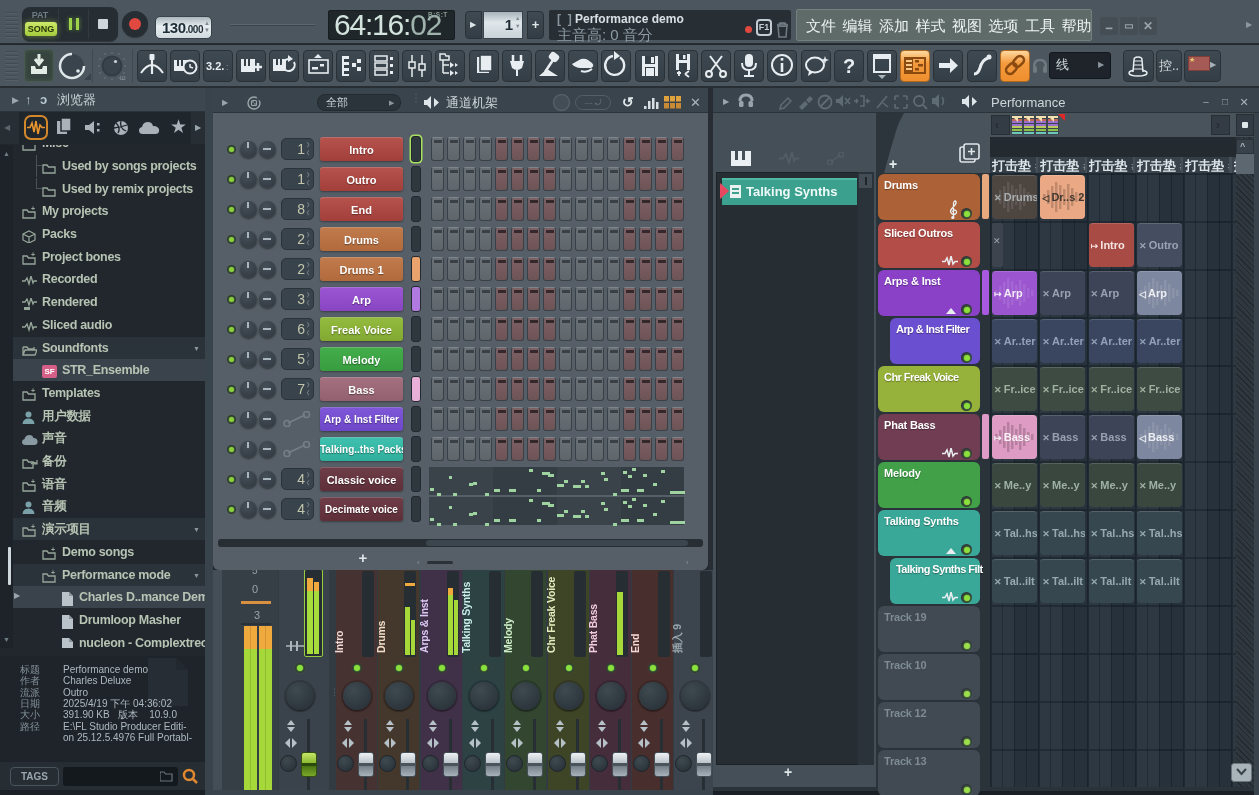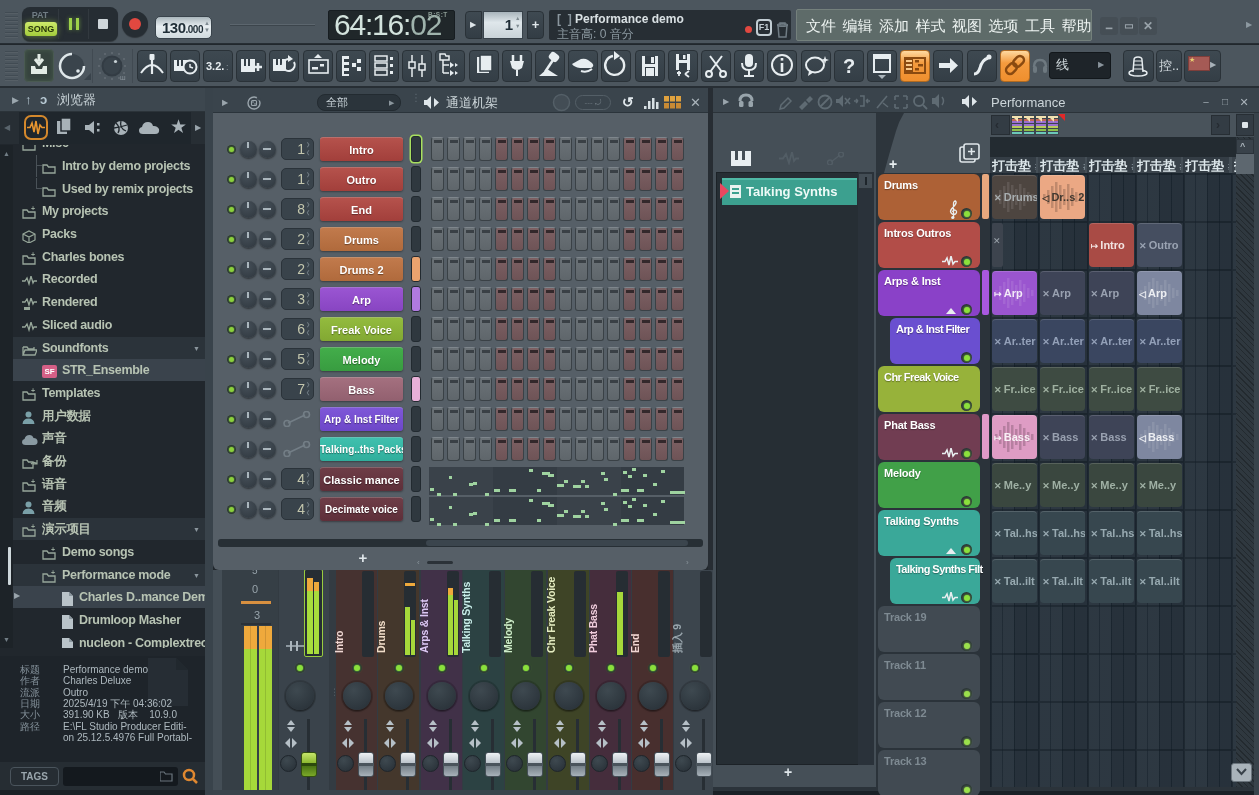--- a/index.html
+++ b/index.html
@@ -39,21 +39,21 @@
 <div style="position:absolute;left:465px;top:11px;width:17px;height:28px;background:linear-gradient(#3f4a52,#333d45);border-radius:4px 0 0 4px;border:1px solid #2a3238;"></div>
 <div style="position:absolute;left:470px;top:19px;width:8px;height:12px;color:#dfe6ea;font-size:8px;line-height:12px;">▶</div>
 <div style="position:absolute;left:483px;top:11px;width:40px;height:28px;background:linear-gradient(#a8b4bb,#dfe7eb 40%,#c9d3d8);border:1px solid #39434b;"></div>
 <div style="position:absolute;left:485px;top:14px;width:28px;height:22px;color:#202e37;font-size:15px;font-weight:bold;line-height:22px;text-align:right;">1</div>
 <div style="position:absolute;left:515px;top:15px;width:6px;height:6px;color:#7e8a91;font-size:5.5px;line-height:6px;">▲</div>
 <div style="position:absolute;left:515px;top:23px;width:6px;height:6px;color:#7e8a91;font-size:5.5px;line-height:6px;">▼</div>
 <div style="position:absolute;left:527px;top:11px;width:17px;height:28px;background:linear-gradient(#3f4a52,#333d45);border-radius:0 4px 4px 0;border:1px solid #2a3238;"></div>
 <div style="position:absolute;left:527px;top:17px;width:17px;height:16px;color:#dfe6ea;font-size:13px;line-height:16px;text-align:center;font-weight:bold;">+</div>
 <div style="position:absolute;left:549px;top:10px;width:242px;height:30px;background:#272e34;border-radius:2px;"></div>
 <div style="position:absolute;left:557px;top:12px;width:200px;height:14px;color:#d9e0e3;font-size:12px;font-weight:bold;"><span style="color:#8a969e;">[&nbsp;&nbsp;]</span> Performance demo</div>
-<div style="position:absolute;left:557px;top:26px;width:200px;height:12px;color:#8d9aa2;font-size:12px;">主音高: 0 音分</div>
+<div style="position:absolute;left:557px;top:26px;width:200px;height:12px;color:#8d9aa2;font-size:15px;">主音高: 0 音分</div>
 <div style="position:absolute;left:745px;top:26px;width:7px;height:7px;background:#e14840;border-radius:50%;"></div>
 <div style="position:absolute;left:756px;top:19px;width:16px;height:17px;border:2px solid #c2cdd3;border-radius:4px;color:#c2cdd3;font-size:9px;font-weight:bold;text-align:center;line-height:13px;">F1</div>
 <svg class="abs" style="left:776px;top:21px;" width="13" height="17" viewBox="0 0 13 17">
       <path d="M2 4 L11 4 L10 16 L3 16 Z M4 4 L4 2 L9 2 L9 4" fill="none" stroke="#707c84" stroke-width="1.5"></path>
       <ellipse cx="6.5" cy="4" rx="5" ry="1.5" fill="none" stroke="#707c84" stroke-width="1.2"></ellipse>
     </svg>
 <div style="position:absolute;left:796px;top:9px;width:296px;height:32px;background:#5e6b69;border:1px solid #74807c;border-radius:2px;"></div>
 <div style="position:absolute;left:805px;top:17px;width:32px;height:17px;color:#eef4f2;font-size:15px;line-height:17px;text-align:center;">文件</div>
 <div style="position:absolute;left:841.5px;top:17px;width:32px;height:17px;color:#eef4f2;font-size:15px;line-height:17px;text-align:center;">编辑</div>
 <div style="position:absolute;left:878.0px;top:17px;width:32px;height:17px;color:#eef4f2;font-size:15px;line-height:17px;text-align:center;">添加</div>
@@ -342,41 +342,41 @@
 <div class="abs" style="left:0;top:145px;width:205px;height:503px;overflow:hidden;">
 <svg class="abs" style="left:22px;top:-4.800000000000011px;" width="14" height="11" viewBox="0 0 14 11">
         <path d="M1 2 L5 2 L6.5 4 L13 4 L13 10 L1 10 Z" fill="none" stroke="#97a79a" stroke-width="1.3"></path>
       </svg>
 <div class="abs" style="left:42px;top:-8.8px;width:154px;height:15px;color:#b7c3b3;font-size:12.5px;font-weight:bold;line-height:15px;letter-spacing:-0.3px;white-space:nowrap;">Misc</div>
 <div class="abs" style="left:36px;top:9.9px;width:1px;height:22px;background:#4a5258;"></div>
 <div class="abs" style="left:36px;top:19.9px;width:6px;height:1px;background:#4a5258;"></div>
 <svg class="abs" style="left:42px;top:17.899999999999988px;" width="14" height="11" viewBox="0 0 14 11">
         <path d="M1 2 L5 2 L6.5 4 L13 4 L13 10 L1 10 Z" fill="none" stroke="#97a79a" stroke-width="1.3"></path>
       </svg>
-<div class="abs" style="left:62px;top:13.9px;width:134px;height:15px;color:#b7c3b3;font-size:12.5px;font-weight:bold;line-height:15px;letter-spacing:-0.3px;white-space:nowrap;">Intro by demo projects</div>
+<div class="abs" style="left:62px;top:13.9px;width:134px;height:15px;color:#b7c3b3;font-size:12.5px;font-weight:bold;line-height:15px;letter-spacing:-0.3px;white-space:nowrap;">Used by songs projects</div>
 <div class="abs" style="left:36px;top:32.6px;width:1px;height:11px;background:#4a5258;"></div>
 <div class="abs" style="left:36px;top:42.6px;width:6px;height:1px;background:#4a5258;"></div>
 <svg class="abs" style="left:42px;top:40.59999999999999px;" width="14" height="11" viewBox="0 0 14 11">
         <path d="M1 2 L5 2 L6.5 4 L13 4 L13 10 L1 10 Z" fill="none" stroke="#97a79a" stroke-width="1.3"></path>
       </svg>
 <div class="abs" style="left:62px;top:36.6px;width:134px;height:15px;color:#b7c3b3;font-size:12.5px;font-weight:bold;line-height:15px;letter-spacing:-0.3px;white-space:nowrap;">Used by remix projects</div>
 <svg class="abs" style="left:22px;top:63.29999999999998px;" width="14" height="11" viewBox="0 0 14 11">
         <path d="M1 2 L5 2 L6.5 4 L13 4 L13 10 L1 10 Z" fill="none" stroke="#97a79a" stroke-width="1.3"></path>
       </svg>
       <div class="abs" style="left:31px;top:61.29999999999998px;width:6px;height:6px;color:#97a79a;font-size:7px;line-height:6px;font-weight:bold;">+</div>
 <div class="abs" style="left:42px;top:59.3px;width:154px;height:15px;color:#b7c3b3;font-size:12.5px;font-weight:bold;line-height:15px;letter-spacing:-0.3px;white-space:nowrap;">My projects</div>
 <svg class="abs" style="left:22px;top:84.99999999999999px;" width="14" height="13" viewBox="0 0 14 13">
         <path d="M1 4 L7 1 L13 4 L13 10 L7 13 L1 10 Z M1 4 L7 7 L13 4 M7 7 L7 13" fill="none" stroke="#97a79a" stroke-width="1.2"></path>
       </svg>
 <div class="abs" style="left:42px;top:82.0px;width:154px;height:15px;color:#b7c3b3;font-size:12.5px;font-weight:bold;line-height:15px;letter-spacing:-0.3px;white-space:nowrap;">Packs</div>
 <svg class="abs" style="left:22px;top:108.69999999999999px;" width="14" height="11" viewBox="0 0 14 11">
         <path d="M1 2 L5 2 L6.5 4 L13 4 L13 10 L1 10 Z" fill="none" stroke="#97a79a" stroke-width="1.3"></path>
       </svg>
       <div class="abs" style="left:31px;top:106.69999999999999px;width:6px;height:6px;color:#97a79a;font-size:7px;line-height:6px;font-weight:bold;">+</div>
-<div class="abs" style="left:42px;top:104.7px;width:154px;height:15px;color:#b7c3b3;font-size:12.5px;font-weight:bold;line-height:15px;letter-spacing:-0.3px;white-space:nowrap;">Charles bones</div>
+<div class="abs" style="left:42px;top:104.7px;width:154px;height:15px;color:#b7c3b3;font-size:12.5px;font-weight:bold;line-height:15px;letter-spacing:-0.3px;white-space:nowrap;">Project bones</div>
 <svg class="abs" style="left:22px;top:131.39999999999998px;" width="15" height="10" viewBox="0 0 15 10">
         <path d="M0 5 L3 5 L5 2 L7 8 L9 0 L11 7 L12 5 L15 5" stroke="#97a79a" stroke-width="1.3" fill="none"></path>
       </svg>
 <div class="abs" style="left:42px;top:127.4px;width:154px;height:15px;color:#b7c3b3;font-size:12.5px;font-weight:bold;line-height:15px;letter-spacing:-0.3px;white-space:nowrap;">Recorded</div>
 <svg class="abs" style="left:22px;top:153.1px;" width="15" height="12" viewBox="0 0 15 12">
         <path d="M0 4 L3 4 L5 1 L7 7 L9 0 L11 6 L12 4 L15 4" stroke="#97a79a" stroke-width="1.3" fill="none"></path>
         <rect x="2" y="9" width="6" height="3" fill="#97a79a"></rect>
       </svg>
 <div class="abs" style="left:42px;top:150.1px;width:154px;height:15px;color:#b7c3b3;font-size:12.5px;font-weight:bold;line-height:15px;letter-spacing:-0.3px;white-space:nowrap;">Rendered</div>
 <svg class="abs" style="left:22px;top:176.79999999999998px;" width="15" height="10" viewBox="0 0 15 10">
@@ -879,21 +879,21 @@
 <div class="abs" style="left:227px;top:264.5px;width:9px;height:9px;background:#222a30;border-radius:50%;"></div>
 <div class="abs" style="left:229px;top:266.5px;width:5px;height:5px;background:#8ad03c;border-radius:50%;box-shadow:0 0 3px #8ad03c;"></div>
 <div class="abs" style="left:239.5px;top:260.5px;width:17px;height:17px;background:radial-gradient(circle at 40% 30%,#454f58,#2e363d);border-radius:50%;box-shadow:0 1px 2px rgba(0,0,0,0.5);"></div>
 <div class="abs" style="left:247px;top:262px;width:2px;height:6px;background:#aab6bd;"></div>
 <div class="abs" style="left:258.5px;top:260.5px;width:17px;height:17px;background:radial-gradient(circle at 40% 30%,#454f58,#2e363d);border-radius:50%;box-shadow:0 1px 2px rgba(0,0,0,0.5);"></div>
 <div class="abs" style="left:263px;top:268px;width:8px;height:2px;background:#aab6bd;"></div>
 <div class="abs" style="left:281px;top:258px;width:33px;height:22px;background:#39434b;border-radius:5px;border:1px solid #2b333a;"></div>
 <div class="abs" style="left:283px;top:260px;width:22px;height:18px;color:#c3c6ad;font-size:14px;line-height:18px;text-align:right;">2</div>
 <div class="abs" style="left:306px;top:262px;width:5px;height:5px;color:#707c84;font-size:5px;line-height:5px;">❯</div>
 <div class="abs" style="left:306px;top:270px;width:5px;height:5px;color:#707c84;font-size:5px;line-height:5px;">❮</div>
-<div class="abs" style="left:320px;top:257px;width:83px;height:24px;background:linear-gradient(#c17a4c,#b06a3c);border-radius:3px;border-top:1px solid rgba(255,255,255,0.25);box-shadow:0 1px 2px rgba(0,0,0,0.35);color:#fff;font-size:11px;font-weight:bold;text-align:center;line-height:24px;text-shadow:0 1px 1px rgba(0,0,0,0.4);white-space:nowrap;overflow:hidden;">Drums 2</div>
+<div class="abs" style="left:320px;top:257px;width:83px;height:24px;background:linear-gradient(#c17a4c,#b06a3c);border-radius:3px;border-top:1px solid rgba(255,255,255,0.25);box-shadow:0 1px 2px rgba(0,0,0,0.35);color:#fff;font-size:11px;font-weight:bold;text-align:center;line-height:24px;text-shadow:0 1px 1px rgba(0,0,0,0.4);white-space:nowrap;overflow:hidden;">Drums 1</div>
 <div class="abs" style="left:411px;top:256px;width:10px;height:26px;background:#eba36e;border:1px solid #222a30;border-radius:3px;"></div>
 <div class="abs" style="left:430.5px;top:257px;width:13.5px;height:24px;background:linear-gradient(#6b7277,#5f666b);border-radius:3px;border:1px solid #3a4146;border-top-color:#7e868c;"></div>
 <div class="abs" style="left:433.5px;top:260px;width:8px;height:2.5px;background:#3a4045;"></div>
 <div class="abs" style="left:446.5px;top:257px;width:13.5px;height:24px;background:linear-gradient(#6b7277,#5f666b);border-radius:3px;border:1px solid #3a4146;border-top-color:#7e868c;"></div>
 <div class="abs" style="left:449.5px;top:260px;width:8px;height:2.5px;background:#3a4045;"></div>
 <div class="abs" style="left:462.5px;top:257px;width:13.5px;height:24px;background:linear-gradient(#6b7277,#5f666b);border-radius:3px;border:1px solid #3a4146;border-top-color:#7e868c;"></div>
 <div class="abs" style="left:465.5px;top:260px;width:8px;height:2.5px;background:#3a4045;"></div>
 <div class="abs" style="left:478.5px;top:257px;width:13.5px;height:24px;background:linear-gradient(#6b7277,#5f666b);border-radius:3px;border:1px solid #3a4146;border-top-color:#7e868c;"></div>
 <div class="abs" style="left:481.5px;top:260px;width:8px;height:2.5px;background:#3a4045;"></div>
 <div class="abs" style="left:494.5px;top:257px;width:13.5px;height:24px;background:linear-gradient(#7d6164,#6e5356);border-radius:3px;border:1px solid #3a4146;border-top-color:#7e868c;"></div>
@@ -1189,21 +1189,21 @@
 <div class="abs" style="left:227px;top:474.5px;width:9px;height:9px;background:#222a30;border-radius:50%;"></div>
 <div class="abs" style="left:229px;top:476.5px;width:5px;height:5px;background:#8ad03c;border-radius:50%;box-shadow:0 0 3px #8ad03c;"></div>
 <div class="abs" style="left:239.5px;top:470.5px;width:17px;height:17px;background:radial-gradient(circle at 40% 30%,#454f58,#2e363d);border-radius:50%;box-shadow:0 1px 2px rgba(0,0,0,0.5);"></div>
 <div class="abs" style="left:247px;top:472px;width:2px;height:6px;background:#aab6bd;"></div>
 <div class="abs" style="left:258.5px;top:470.5px;width:17px;height:17px;background:radial-gradient(circle at 40% 30%,#454f58,#2e363d);border-radius:50%;box-shadow:0 1px 2px rgba(0,0,0,0.5);"></div>
 <div class="abs" style="left:263px;top:478px;width:8px;height:2px;background:#aab6bd;"></div>
 <div class="abs" style="left:281px;top:468px;width:33px;height:22px;background:#39434b;border-radius:5px;border:1px solid #2b333a;"></div>
 <div class="abs" style="left:283px;top:470px;width:22px;height:18px;color:#c3c6ad;font-size:14px;line-height:18px;text-align:right;">4</div>
 <div class="abs" style="left:306px;top:472px;width:5px;height:5px;color:#707c84;font-size:5px;line-height:5px;">❯</div>
 <div class="abs" style="left:306px;top:480px;width:5px;height:5px;color:#707c84;font-size:5px;line-height:5px;">❮</div>
-<div class="abs" style="left:320px;top:467px;width:83px;height:24px;background:linear-gradient(#6e3d47,#5e2f39);border-radius:3px;border-top:1px solid rgba(255,255,255,0.25);box-shadow:0 1px 2px rgba(0,0,0,0.35);color:#fff;font-size:11px;font-weight:bold;text-align:center;line-height:24px;text-shadow:0 1px 1px rgba(0,0,0,0.4);white-space:nowrap;overflow:hidden;">Classic mance</div>
+<div class="abs" style="left:320px;top:467px;width:83px;height:24px;background:linear-gradient(#6e3d47,#5e2f39);border-radius:3px;border-top:1px solid rgba(255,255,255,0.25);box-shadow:0 1px 2px rgba(0,0,0,0.35);color:#fff;font-size:11px;font-weight:bold;text-align:center;line-height:24px;text-shadow:0 1px 1px rgba(0,0,0,0.4);white-space:nowrap;overflow:hidden;">Classic voice</div>
 <div class="abs" style="left:411px;top:466px;width:10px;height:26px;background:#2f383f;border:1px solid #222a30;border-radius:3px;"></div>
 <div class="abs" style="left:227px;top:504.5px;width:9px;height:9px;background:#222a30;border-radius:50%;"></div>
 <div class="abs" style="left:229px;top:506.5px;width:5px;height:5px;background:#8ad03c;border-radius:50%;box-shadow:0 0 3px #8ad03c;"></div>
 <div class="abs" style="left:239.5px;top:500.5px;width:17px;height:17px;background:radial-gradient(circle at 40% 30%,#454f58,#2e363d);border-radius:50%;box-shadow:0 1px 2px rgba(0,0,0,0.5);"></div>
 <div class="abs" style="left:247px;top:502px;width:2px;height:6px;background:#aab6bd;"></div>
 <div class="abs" style="left:258.5px;top:500.5px;width:17px;height:17px;background:radial-gradient(circle at 40% 30%,#454f58,#2e363d);border-radius:50%;box-shadow:0 1px 2px rgba(0,0,0,0.5);"></div>
 <div class="abs" style="left:263px;top:508px;width:8px;height:2px;background:#aab6bd;"></div>
 <div class="abs" style="left:281px;top:498px;width:33px;height:22px;background:#39434b;border-radius:5px;border:1px solid #2b333a;"></div>
 <div class="abs" style="left:283px;top:500px;width:22px;height:18px;color:#c3c6ad;font-size:14px;line-height:18px;text-align:right;">4</div>
 <div class="abs" style="left:306px;top:502px;width:5px;height:5px;color:#707c84;font-size:5px;line-height:5px;">❯</div>
@@ -1461,21 +1461,21 @@
       <rect x="15" y="7" width="2.5" height="30" fill="rgba(0,0,0,0.18)"></rect>
       <rect x="19" y="10" width="2.5" height="24" fill="rgba(0,0,0,0.18)"></rect>
       <rect x="23" y="14" width="2.5" height="16" fill="rgba(0,0,0,0.18)"></rect>
       <rect x="27" y="9" width="2.5" height="26" fill="rgba(0,0,0,0.18)"></rect>
       <rect x="31" y="13" width="2.5" height="18" fill="rgba(0,0,0,0.18)"></rect>
       <rect x="35" y="17" width="2.5" height="10" fill="rgba(0,0,0,0.18)"></rect>
       <rect x="39" y="19" width="2.5" height="6" fill="rgba(0,0,0,0.18)"></rect>
     </svg>
 <div class="abs" style="left:1042.3px;top:190px;width:43px;height:14px;color:#403830;font-size:11px;font-weight:bold;line-height:14px;white-space:nowrap;overflow:hidden;"><span style="font-size:9px;">◁</span> Dr..s 2</div>
 <div class="abs" style="left:878px;top:222px;width:102px;height:46px;background:#b24d48;border-radius:6px;"></div>
-<div class="abs" style="left:884px;top:226px;width:100px;height:15px;color:#ffffff;font-size:11px;font-weight:bold;line-height:15px;letter-spacing:-0.2px;white-space:nowrap;overflow:hidden;text-shadow:0 1px 1px rgba(0,0,0,0.35);">Intros Outros</div>
+<div class="abs" style="left:884px;top:226px;width:100px;height:15px;color:#ffffff;font-size:11px;font-weight:bold;line-height:15px;letter-spacing:-0.2px;white-space:nowrap;overflow:hidden;text-shadow:0 1px 1px rgba(0,0,0,0.35);">Sliced Outros</div>
 <div class="abs" style="left:961px;top:256px;width:11px;height:11px;background:#2a3238;border-radius:50%;"></div>
 <div class="abs" style="left:963.5px;top:258.5px;width:6px;height:6px;background:#8be03c;border-radius:50%;box-shadow:0 0 3px #8be03c;"></div>
 <svg class="abs" style="left:942px;top:256px;" width="16" height="11" viewBox="0 0 16 11">
       <path d="M0 5.5 L3 5.5 L5 2 L7 9 L9 0 L11 8 L13 5.5 L16 5.5" stroke="#e8eef0" stroke-width="1.5" fill="none"></path>
     </svg>
 <div class="abs" style="left:992.0px;top:223px;width:11px;height:44px;background:#3d444e;border-radius:2px;"></div>
 <div class="abs" style="left:993.0px;top:236px;width:9px;height:11px;color:#9aa3ab;font-size:9px;line-height:11px;">✕</div>
 <div class="abs" style="left:1088.6px;top:223px;width:45px;height:44px;background:#a94b45;border-radius:4px;border-top:1px solid rgba(255,255,255,0.15);"></div>
 <div class="abs" style="left:1090.6px;top:238px;width:43px;height:14px;color:#f2e3e1;font-size:11px;font-weight:bold;line-height:14px;white-space:nowrap;overflow:hidden;"><span style="font-size:9px;">↦</span> Intro</div>
 <div class="abs" style="left:1136.9px;top:223px;width:45px;height:44px;background:#454e60;border-radius:4px;border-top:1px solid rgba(255,255,255,0.15);"></div>
@@ -1620,21 +1620,21 @@
 <div class="abs" style="left:1042.3px;top:574px;width:43px;height:14px;color:#97a9b0;font-size:11px;font-weight:bold;line-height:14px;white-space:nowrap;overflow:hidden;"><span style="font-size:9px;">✕</span> Tal..ilt</div>
 <div class="abs" style="left:1088.6px;top:559px;width:45px;height:44px;background:#37474f;border-radius:4px;border-top:1px solid rgba(255,255,255,0.15);"></div>
 <div class="abs" style="left:1090.6px;top:574px;width:43px;height:14px;color:#97a9b0;font-size:11px;font-weight:bold;line-height:14px;white-space:nowrap;overflow:hidden;"><span style="font-size:9px;">✕</span> Tal..ilt</div>
 <div class="abs" style="left:1136.9px;top:559px;width:45px;height:44px;background:#37474f;border-radius:4px;border-top:1px solid rgba(255,255,255,0.15);"></div>
 <div class="abs" style="left:1138.9px;top:574px;width:43px;height:14px;color:#97a9b0;font-size:11px;font-weight:bold;line-height:14px;white-space:nowrap;overflow:hidden;"><span style="font-size:9px;">✕</span> Tal..ilt</div>
 <div class="abs" style="left:878px;top:606px;width:102px;height:46px;background:#414a52;border-radius:6px;"></div>
 <div class="abs" style="left:884px;top:610px;width:100px;height:15px;color:#7e8a92;font-size:11px;font-weight:bold;line-height:15px;letter-spacing:-0.2px;white-space:nowrap;overflow:hidden;">Track 19</div>
 <div class="abs" style="left:961px;top:640px;width:11px;height:11px;background:#2a3238;border-radius:50%;"></div>
 <div class="abs" style="left:963.5px;top:642.5px;width:6px;height:6px;background:#9be04c;border-radius:50%;box-shadow:0 0 3px #9be04c;"></div>
 <div class="abs" style="left:878px;top:654px;width:102px;height:46px;background:#414a52;border-radius:6px;"></div>
-<div class="abs" style="left:884px;top:658px;width:100px;height:15px;color:#7e8a92;font-size:11px;font-weight:bold;line-height:15px;letter-spacing:-0.2px;white-space:nowrap;overflow:hidden;">Track 11</div>
+<div class="abs" style="left:884px;top:658px;width:100px;height:15px;color:#7e8a92;font-size:11px;font-weight:bold;line-height:15px;letter-spacing:-0.2px;white-space:nowrap;overflow:hidden;">Track 10</div>
 <div class="abs" style="left:961px;top:688px;width:11px;height:11px;background:#2a3238;border-radius:50%;"></div>
 <div class="abs" style="left:963.5px;top:690.5px;width:6px;height:6px;background:#9be04c;border-radius:50%;box-shadow:0 0 3px #9be04c;"></div>
 <div class="abs" style="left:878px;top:702px;width:102px;height:46px;background:#414a52;border-radius:6px;"></div>
 <div class="abs" style="left:884px;top:706px;width:100px;height:15px;color:#7e8a92;font-size:11px;font-weight:bold;line-height:15px;letter-spacing:-0.2px;white-space:nowrap;overflow:hidden;">Track 12</div>
 <div class="abs" style="left:961px;top:736px;width:11px;height:11px;background:#2a3238;border-radius:50%;"></div>
 <div class="abs" style="left:963.5px;top:738.5px;width:6px;height:6px;background:#9be04c;border-radius:50%;box-shadow:0 0 3px #9be04c;"></div>
 <div class="abs" style="left:878px;top:750px;width:102px;height:46px;background:#414a52;border-radius:6px;"></div>
 <div class="abs" style="left:884px;top:754px;width:100px;height:15px;color:#7e8a92;font-size:11px;font-weight:bold;line-height:15px;letter-spacing:-0.2px;white-space:nowrap;overflow:hidden;">Track 13</div>
 <div class="abs" style="left:961px;top:784px;width:11px;height:11px;background:#2a3238;border-radius:50%;"></div>
 <div class="abs" style="left:963.5px;top:786.5px;width:6px;height:6px;background:#9be04c;border-radius:50%;box-shadow:0 0 3px #9be04c;"></div>

